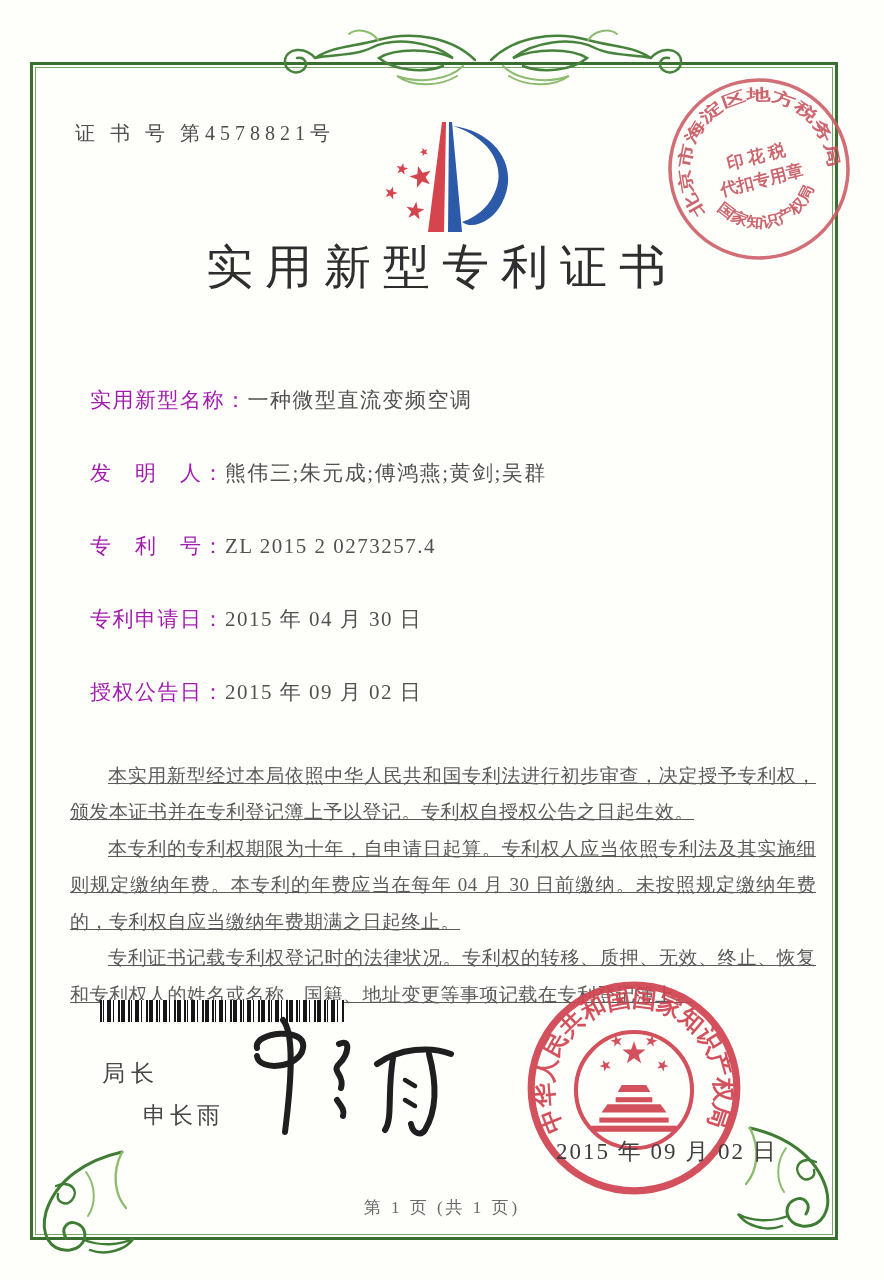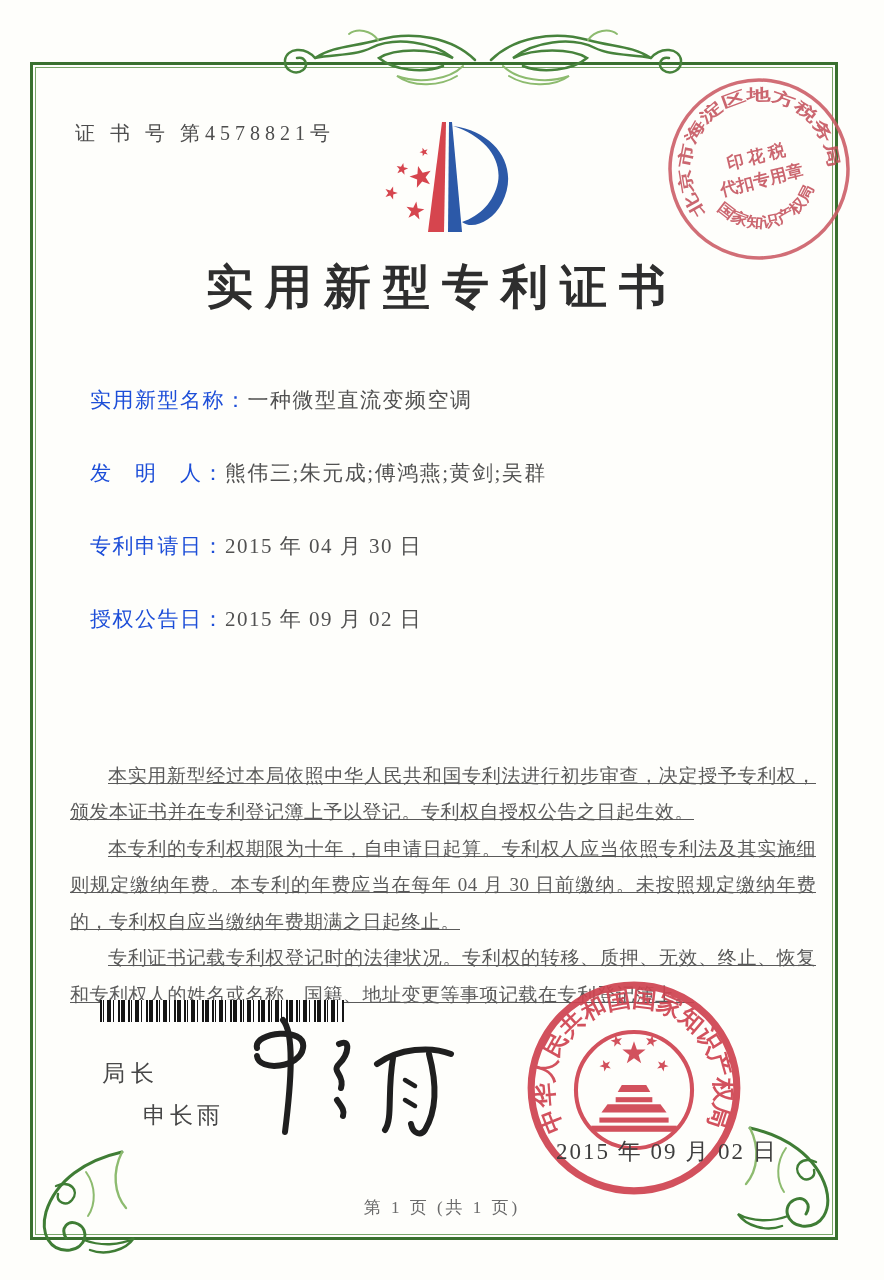--- a/index.html
+++ b/index.html
@@ -9,27 +9,27 @@
   .frame-outer{position:absolute;left:30px;top:62px;right:46px;bottom:40px;border:3px solid #39702f;}
   .frame-inner{position:absolute;inset:2px;border:1px solid #79a669;}
   svg.orn{position:absolute;pointer-events:none;}
   .top-flourish{left:278px;top:18px;}
   .corner-bl{left:26px;top:1146px;}
   .corner-br{left:726px;top:1122px;transform:scaleX(-1);}
   
   .cert-no{position:absolute;left:75px;top:120px;font-size:20px;letter-spacing:5px;color:#4d4d4d;}
   .logo{position:absolute;left:352px;top:106px;}
   .tax-seal{position:absolute;left:664px;top:74px;width:190px;height:190px;transform:rotate(-14deg);z-index:5;}
-  .title{position:absolute;left:0;right:0;top:256px;margin:0;text-align:center;font-size:47px;
-         font-weight:700;letter-spacing:12px;color:#2e2e2e;}
+  .title{position:absolute;left:0;right:0;top:236px;margin:0;text-align:center;font-size:47px;
+         font-weight:400;letter-spacing:12px;color:#2e2e2e;}
   
   .fields{position:absolute;left:90px;top:386px;display:flex;flex-direction:column;gap:45px;
           font-size:21px;letter-spacing:1.5px;color:#555;}
   .field{white-space:pre;}
-  .flabel{color:#1d4ed8;}
+  .flabel{color:#a21caf;}
   .fvalue{color:#515151;}
   
   .paras{position:absolute;left:70px;width:746px;top:758px;font-size:19px;line-height:1.92;
          color:#5a5a5a;text-align:justify;}
   .paras p{margin:0;text-indent:2em;letter-spacing:0.5px;text-decoration:underline;}
   
   .barcode{position:absolute;left:100px;top:1000px;width:244px;height:22px;
     background:repeating-linear-gradient(90deg,#161616 0 2px,#fff 2px 3px,#161616 3px 4px,#fff 4px 7px,
     #161616 7px 11px,#fff 11px 13px,#161616 13px 14px,#fff 14px 18px,#161616 18px 20px,#fff 20px 21px,
     #161616 21px 25px,#fff 25px 28px);}
@@ -117,20 +117,21 @@
         <text x="95" y="112" text-anchor="middle" font-size="17" fill="#c4515c" font-weight="bold">代扣专用章</text>
       </g>
     </svg>
   </div>
 
   <h1 class="title">实用新型专利证书</h1>
 
   <div class="fields">
     <div class="field"><span class="flabel">实用新型名称：</span><span class="fvalue">一种微型直流变频空调</span></div>
     <div class="field"><span class="flabel">发　明　人：</span><span class="fvalue">熊伟三;朱元成;傅鸿燕;黄剑;吴群</span></div>
+    <div class="field"><span class="flabel">专　利　号：</span><span class="fvalue">ZL 2015 2 0273257.4</span></div>
     <div class="field"><span class="flabel">专利申请日：</span><span class="fvalue">2015 年 04 月 30 日</span></div>
     <div class="field"><span class="flabel">授权公告日：</span><span class="fvalue">2015 年 09 月 02 日</span></div>
   </div>
 
   <div class="paras">
     <p>本实用新型经过本局依照中华人民共和国专利法进行初步审查，决定授予专利权，颁发本证书并在专利登记簿上予以登记。专利权自授权公告之日起生效。</p>
     <p>本专利的专利权期限为十年，自申请日起算。专利权人应当依照专利法及其实施细则规定缴纳年费。本专利的年费应当在每年 04 月 30 日前缴纳。未按照规定缴纳年费的，专利权自应当缴纳年费期满之日起终止。</p>
     <p>专利证书记载专利权登记时的法律状况。专利权的转移、质押、无效、终止、恢复和专利权人的姓名或名称、国籍、地址变更等事项记载在专利登记簿上。</p>
   </div>
 

